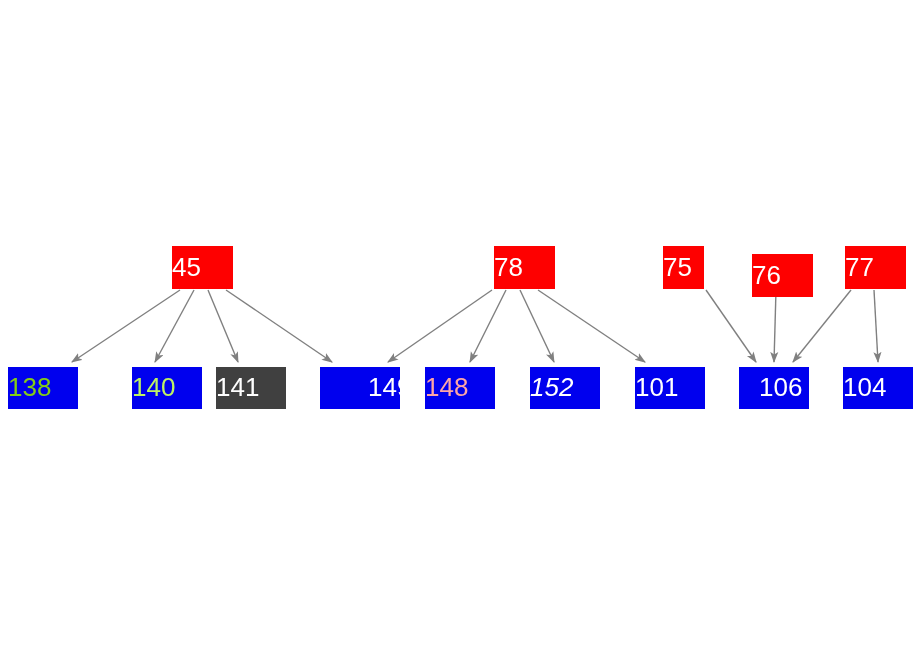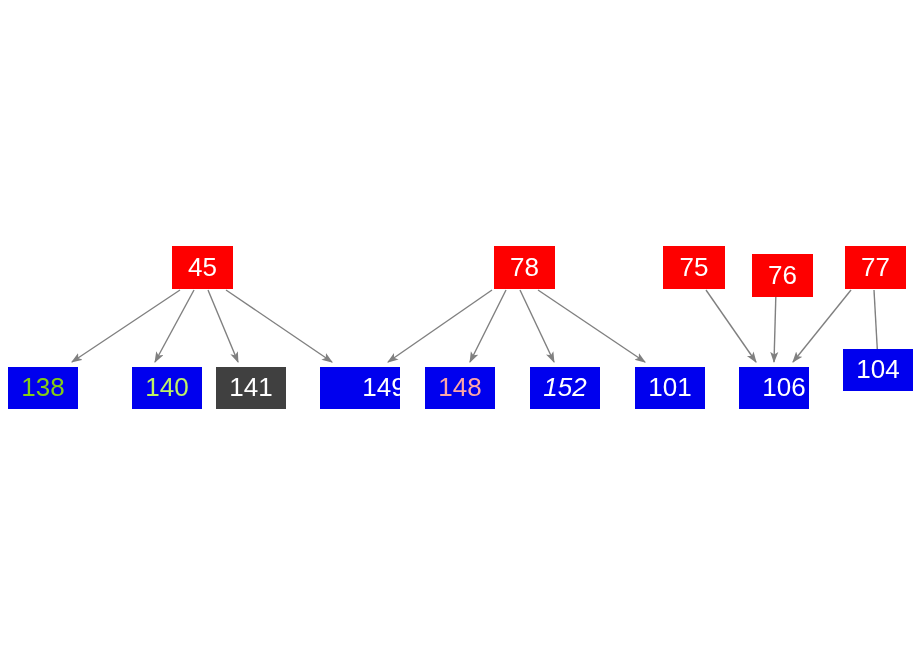--- a/index.html
+++ b/index.html
@@ -21,21 +21,20 @@
     left: 0;
     top: 0;
     width: 917px;
     height: 656px;
     pointer-events: none;
   }
   .node {
     position: absolute;
     display: flex;
     align-items: center;
-    justify-content: center;
     color: #ffffff;
     font-family: "Liberation Sans", sans-serif;
     font-size: 26px;
     line-height: 1;
     letter-spacing: 0px;
     box-sizing: border-box;
     user-select: none;
   }
   .node-source {
     background: #fe0000;
@@ -75,21 +74,21 @@
       </g>
   </svg>
 
   <div id="source-nodes">
       <div class="node node-source" style="left: 172px; top: 246px; width: 61px; height: 43px; background: rgb(254, 0, 0); color: rgb(255, 255, 255);">
         <span class="node-label">45</span>
       </div>
       <div class="node node-source" style="left: 486px; top: 246px; width: 61px; height: 43px; background: rgb(254, 0, 0); color: rgb(255, 255, 255); margin-left: 8px;">
         <span class="node-label">78</span>
       </div>
-      <div class="node node-source" style="left: 663px; top: 246px; width: 62px; height: 43px; background: rgb(254, 0, 0); color: rgb(255, 255, 255);">
+      <div class="node node-source" style="left: 663px; top: 246px; width: 41px; height: 43px; background: rgb(254, 0, 0); color: rgb(255, 255, 255);">
         <span class="node-label">75</span>
       </div>
       <div class="node node-source" style="left: 752px; top: 246px; width: 61px; height: 43px; background: rgb(254, 0, 0); color: rgb(255, 255, 255); margin-top: 8px;">
         <span class="node-label">76</span>
       </div>
       <div class="node node-source" style="left: 845px; top: 246px; width: 61px; height: 43px; background: rgb(254, 0, 0); color: rgb(255, 255, 255);">
         <span class="node-label">77</span>
       </div>
     </div>
   <div id="target-nodes">
@@ -110,18 +109,18 @@
       </div>
       <div class="node node-target" style="left: 530px; top: 367px; width: 70px; height: 42px; background: rgb(0, 0, 238); color: #ffffff; font-style: italic;">
         <span class="node-label">152</span>
       </div>
       <div class="node node-target" style="left: 635px; top: 367px; width: 70px; height: 42px; background: rgb(0, 0, 238); color: rgb(255, 255, 255);">
         <span class="node-label">101</span>
       </div>
       <div class="node node-target" style="left: 739px; top: 367px; width: 70px; height: 42px; background: rgb(0, 0, 238); color: rgb(255, 255, 255); padding-left: 20px;">
         <span class="node-label">106</span>
       </div>
-      <div class="node node-target" style="left: 843px; top: 349px; width: 70px; height: 42px; background: rgb(0, 0, 238); color: rgb(255, 255, 255);">
+      <div class="node node-target" style="left: 843px; top: 367px; width: 70px; height: 42px; background: rgb(0, 0, 238); color: rgb(255, 255, 255);">
         <span class="node-label">104</span>
       </div>
     </div>
 
 </div>
 
 </body></html>

